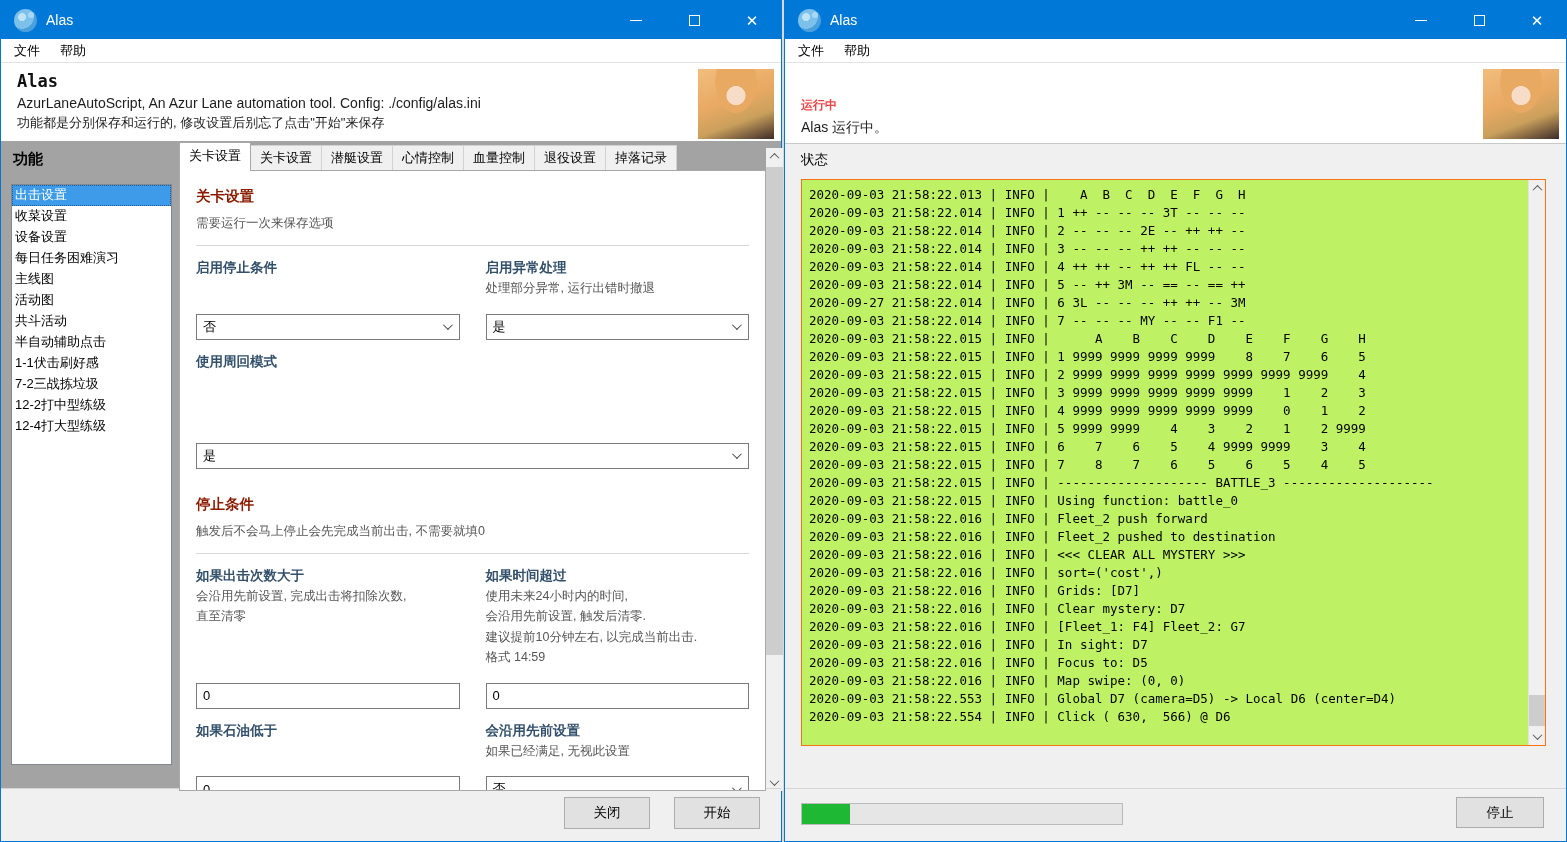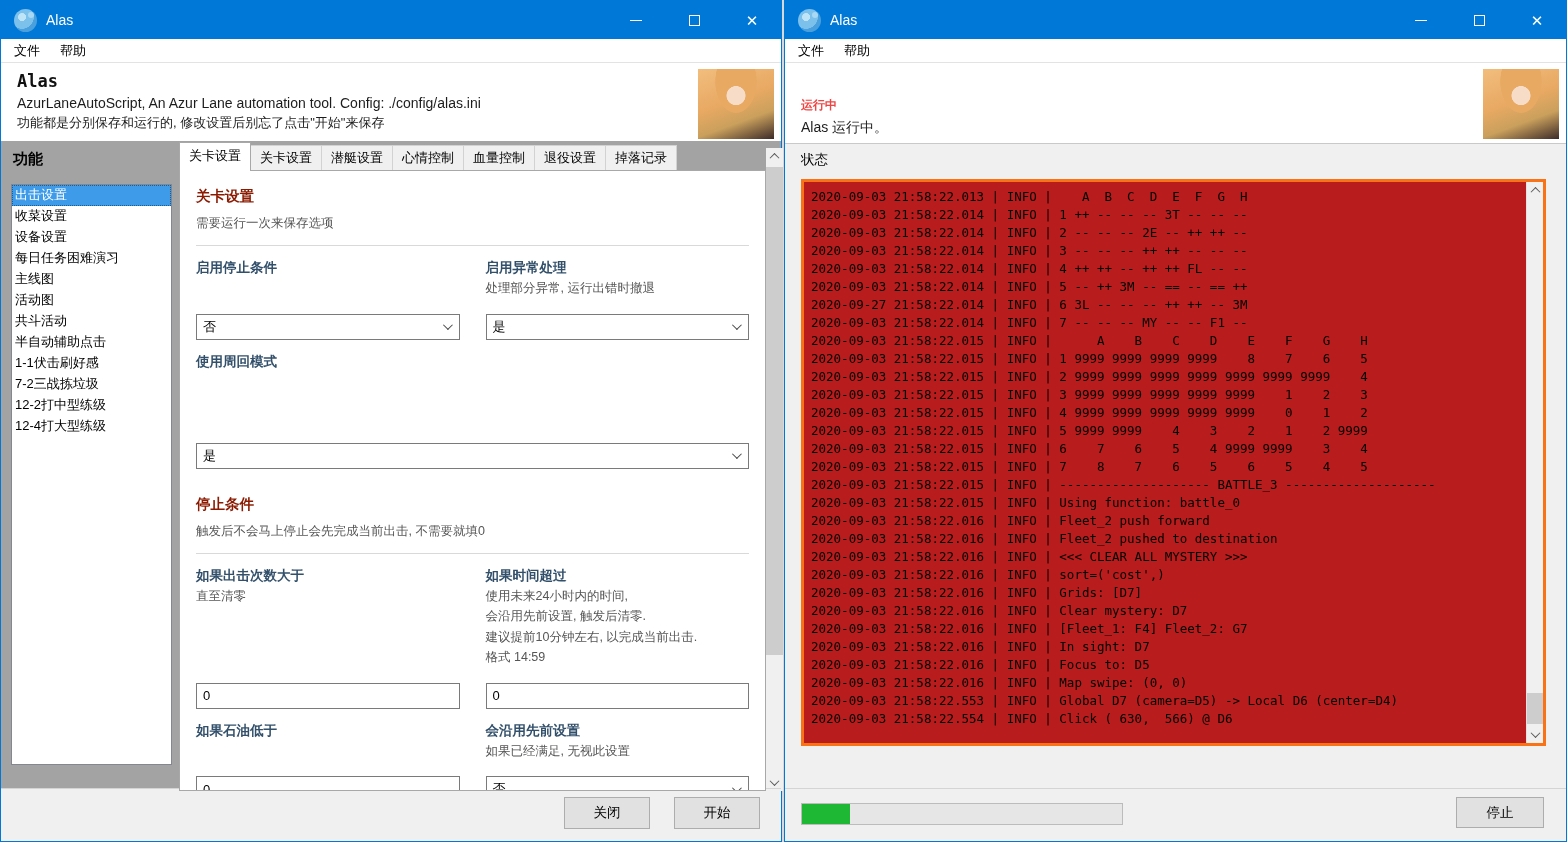--- a/index.html
+++ b/index.html
@@ -88,21 +88,21 @@
   .footbar { position:absolute; left:0; right:0; bottom:0; height:53px; background:#f0f0f0; border-top:1px solid #d4d4d4; }
   .btn { position:absolute; top:8px; height:32px; background:#e1e1e1; border:1px solid #adadad;
          font-size:13.5px; color:#000; display:flex; align-items:center; justify-content:center; }
   #btn-close { right:131px; width:86px; }
   #btn-start { right:21px;  width:86px; }
   #btn-stop  { right:22px;  width:88px; top:8px; height:31px; }
 
   
   .rw-body { position:absolute; top:143px; left:0; right:0; bottom:0; background:#f0f0f0; }
   .status-label { position:absolute; left:16px; top:7px; font-size:13.5px; color:#000; }
-  .logpanel { position:absolute; left:16px; top:35px; width:745px; height:567px; background:#b91c1c; border:3px solid #f97316; overflow:hidden; }
+  .logpanel { position:absolute; left:16px; top:35px; width:745px; height:567px; background:#bef264; border:1px solid #f97316; overflow:hidden; }
   .logtext { position:absolute; left:0; top:0; right:17px; bottom:0; padding:6px 0 0 7px; overflow:hidden; }
   .log-line { font-family:"DejaVu Sans Mono",monospace; font-size:12.5px; line-height:18px; white-space:pre; color:#000; }
   #log-scroll { right:0; top:0; width:17px; height:100%; border-left:1px solid #e2e2e2; }
   #log-scroll .thumb { bottom:19px; height:31px; }
 
   .progress { position:absolute; left:16px; top:14px; width:322px; height:22px; background:#e6e6e6; border:1px solid #bcbcbc; }
   .progress .fill { height:100%; background:#1fb834; }
 </style>
 </head>
 <body>
@@ -193,20 +193,21 @@
             </div>
           </div>
         </div>
         <div class="sec-block">
           <div class="sec-title">停止条件</div>
           <div class="sec-sub">触发后不会马上停止会先完成当前出击, 不需要就填0</div>
           <div class="hr"></div>
           <div class="frow">
             <div class="fcell">
               <div class="flabel">如果出击次数大于</div>
+              <div class="fhelp">会沿用先前设置, 完成出击将扣除次数,</div>
               <div class="fhelp">直至清零</div>
               <div class="fspacer"></div>
               <div class="finput">0</div>
             </div>
             <div class="fcell">
               <div class="flabel">如果时间超过</div>
               <div class="fhelp">使用未来24小时内的时间,</div>
               <div class="fhelp">会沿用先前设置, 触发后清零.</div>
               <div class="fhelp">建议提前10分钟左右, 以完成当前出击.</div>
               <div class="fhelp">格式 14:59</div>

